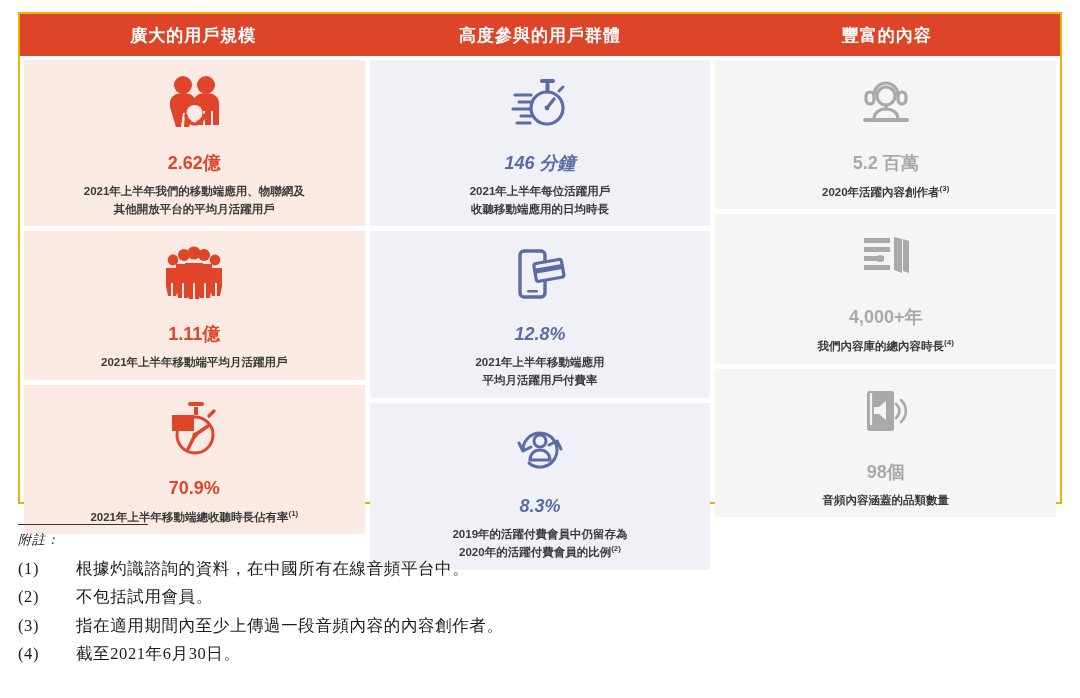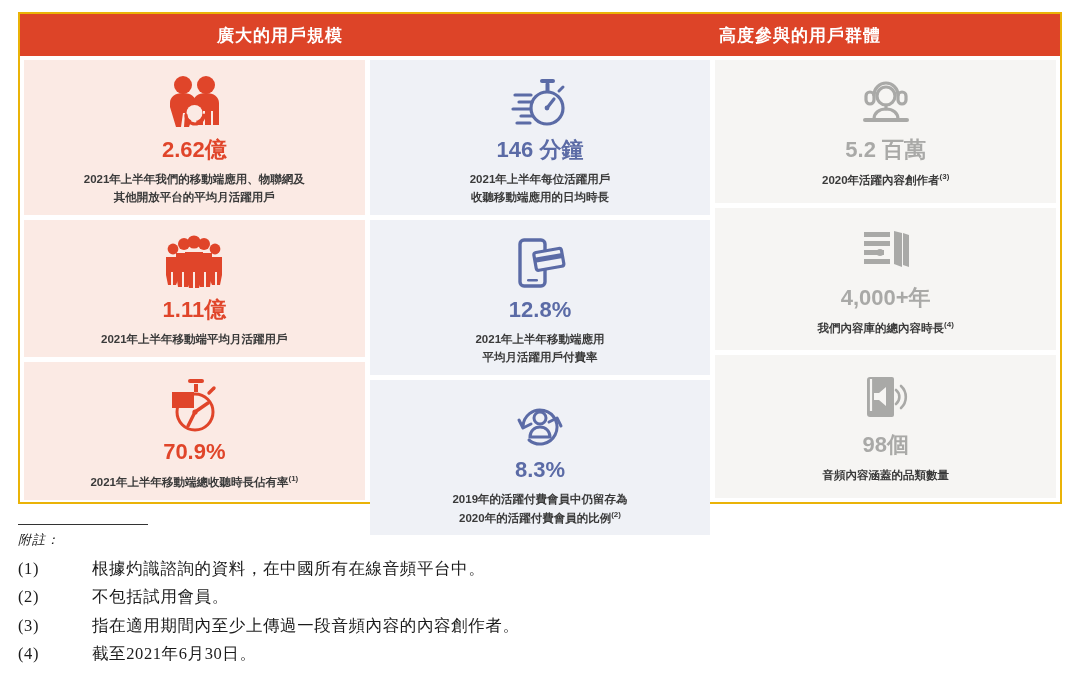--- a/index.html
+++ b/index.html
@@ -81,27 +81,27 @@
   .col-3 .cell { background: #f6f5f3; }
 
   .cell-icon {
     height: 62px;
     display: flex;
     align-items: center;
     justify-content: center;
     margin-top: 2px;
   }
   .cell-value {
-    font-size: 22px;
+    font-size: 18px;
     font-weight: bold;
-    margin-top: 4px;
+    margin-top: 20px;
     line-height: 1.1;
   }
   .col-1 .cell-value { color: #e0452a; }
-  .col-2 .cell-value { color: #5b6ba6; }
+  .col-2 .cell-value { color: #5b6ba6; font-style: italic; }
   .col-3 .cell-value { color: #a9a9a7; }
 
   .cell-desc {
     margin-top: 9px;
     font-size: 11.5px;
     line-height: 1.55;
     color: #3a3a3a;
     font-weight: bold;
     white-space: pre-line;
   }
@@ -132,35 +132,38 @@
   .note-row {
     display: flex;
     font-size: 16.5px;
     line-height: 1.72;
     letter-spacing: .6px;
   }
   .note-num {
     width: 58px;
     flex: 0 0 58px;
   }
-  .note-text { flex: 1 1 auto; margin-left: 16px; }
+  .note-text { flex: 1 1 auto; }
 </style>
 </head>
 <body>
 
 <div class="page">
 
   <div class="panel">
 
     <div class="panel-header">
       <div class="hcell">
         <span>廣大的用戶規模</span>
       </div>
       <div class="hcell">
         <span>高度參與的用戶群體</span>
+      </div>
+      <div class="hcell">
+        <span>豐富的內容</span>
       </div>
     </div>
 
     <div class="grid">
 
       <div class="col col-1">
 
         <div class="cell">
           <div class="cell-icon">
             <svg width="60" height="56" viewBox="0 0 60 56" fill="#e0452a">

